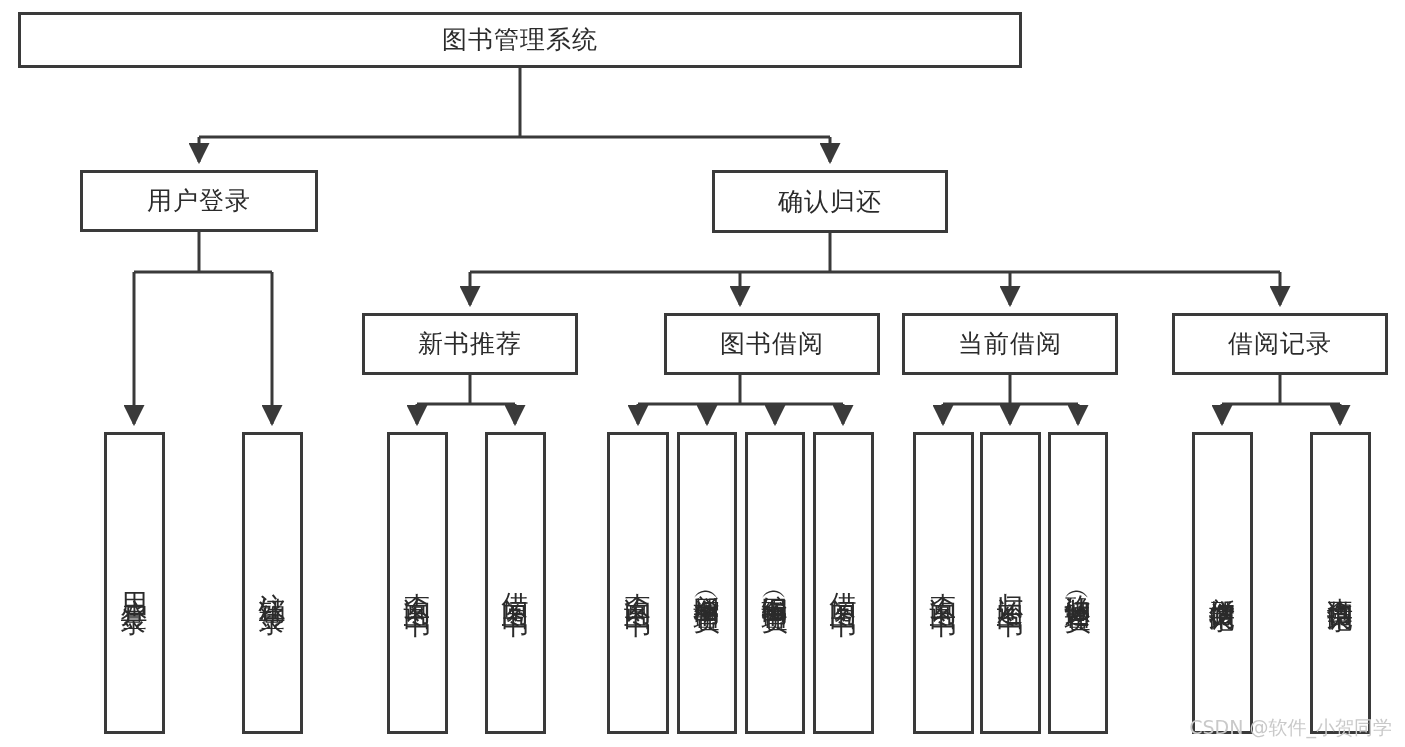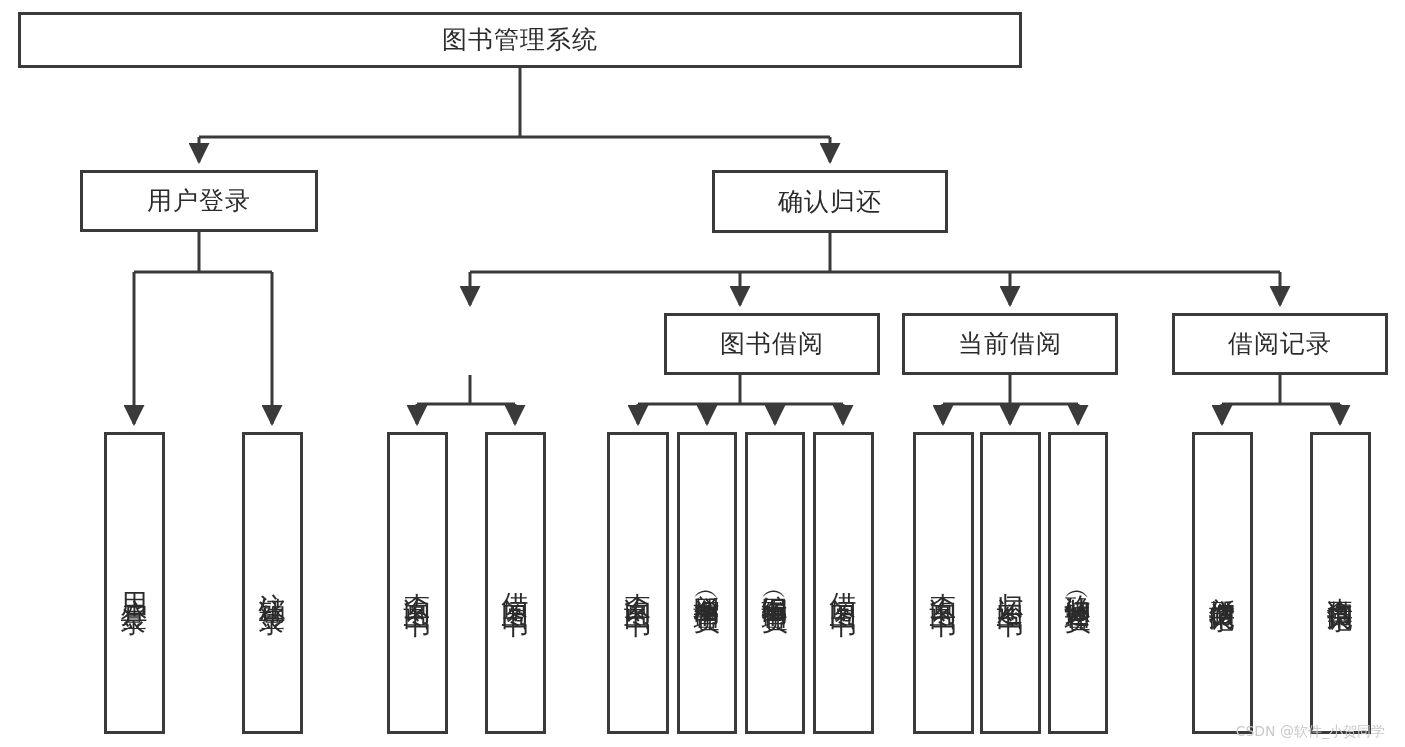--- a/index.html
+++ b/index.html
@@ -43,23 +43,23 @@
     text-orientation:upright;
     font-size:27px;
     line-height:1.0;
     letter-spacing:6px;
     white-space:nowrap;
   }
   .node.v.tight .label{font-size:26px;letter-spacing:2px;}
 
   #watermark{
     position:absolute;
-    right:20px;
+    right:13px;
     bottom:6px;
-    font-size:14px;
+    font-size:19px;
     color:#c9c9c9;
     white-space:nowrap;
     pointer-events:none;
   }
 </style>
 </head>
 <body>
 
 <div id="canvas">
 
@@ -117,20 +117,23 @@
     <span class="label">图书管理系统</span>
   </div>
 
   <div class="node h" style="left:80px;top:170px;width:238px;height:62px;">
     <span class="label">用户登录</span>
   </div>
   <div class="node h" style="left:712px;top:170px;width:236px;height:63px;">
     <span class="label">确认归还</span>
   </div>
 
+  <div class="node h" style="left:362px;top:313px;width:216px;height:62px;">
+    <span class="label">新书推荐</span>
+  </div>
   <div class="node h" style="left:632px;top:313px;width:216px;height:62px;margin-left:32px;">
     <span class="label">图书借阅</span>
   </div>
   <div class="node h" style="left:902px;top:313px;width:216px;height:62px;">
     <span class="label">当前借阅</span>
   </div>
   <div class="node h" style="left:1172px;top:313px;width:216px;height:62px;">
     <span class="label">借阅记录</span>
   </div>
 

